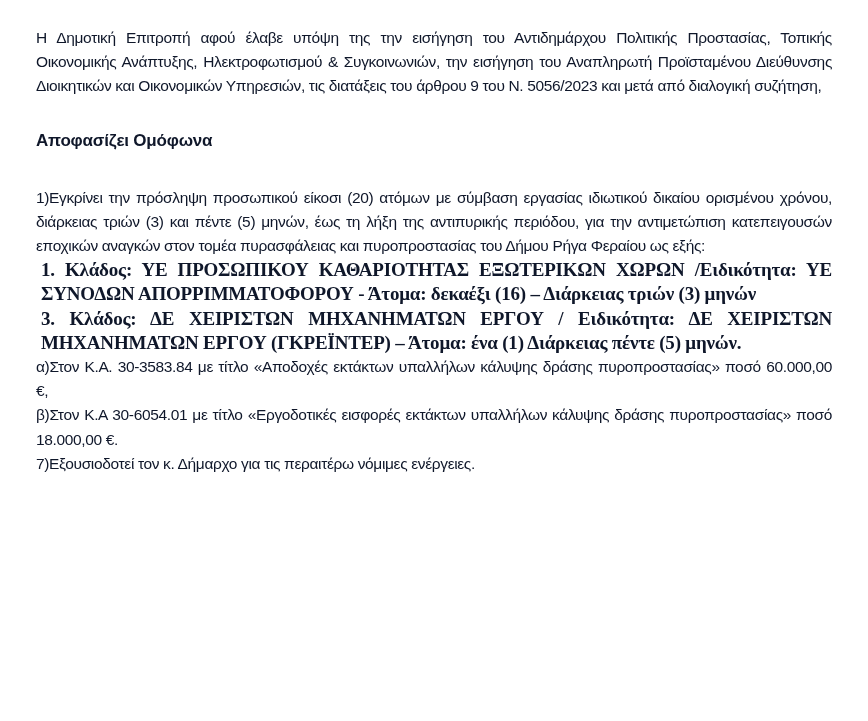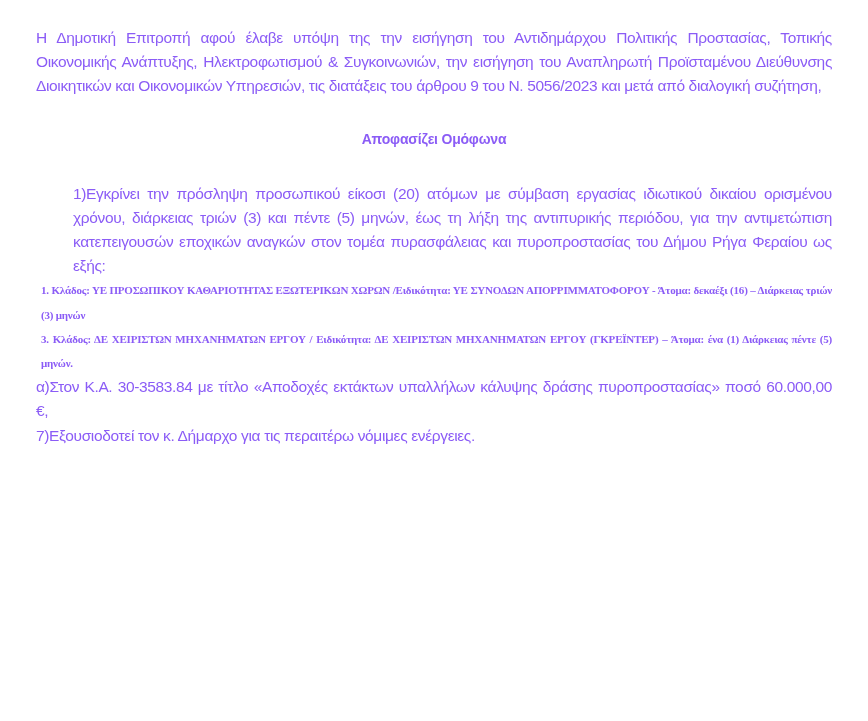--- a/index.html
+++ b/index.html
@@ -5,52 +5,51 @@
   html, body {
     margin: 0;
     padding: 0;
     background: #ffffff;
   }
   .page {
     position: relative;
     width: 868px;
     min-height: 721px;
     background: #ffffff;
-    color: #8b5cf6;
+    color: #0f172a;
     box-sizing: border-box;
     padding: 26px 36px 20px 36px;
     font-family: "Liberation Sans", sans-serif;
   }
   .body-par {
     font-size: 15.5px;
     letter-spacing: -0.35px;
     line-height: 24.2px;
     text-align: justify;
     margin: 0;
   }
   .decision-heading {
-    font-size: 14px;
+    font-size: 17px;
     font-weight: bold;
-    text-align: center;
+    text-align: left;
     letter-spacing: -0.2px;
     margin: 32px 0 0 0;
   }
   .after-heading {
     margin-top: 35px;
-    margin-left: 37px;
   }
   .position-list {
     list-style: none;
     margin: 0;
     padding: 0 0 0 5px;
   }
   .position-item {
     font-family: "Liberation Serif", serif;
     font-weight: bold;
-    font-size: 11px;
+    font-size: 19px;
     letter-spacing: -0.2px;
     line-height: 24.2px;
     text-align: justify;
     margin: 0;
   }
 </style>
 </head>
 <body>
 
 <div class="page">
@@ -62,17 +61,18 @@
   <p class="body-par after-heading">1)Εγκρίνει την πρόσληψη προσωπικού είκοσι (20) ατόμων με σύμβαση εργασίας ιδιωτικού δικαίου ορισμένου χρόνου, διάρκειας τριών (3) και πέντε (5) μηνών, έως τη λήξη της αντιπυρικής περιόδου, για την αντιμετώπιση κατεπειγουσών εποχικών αναγκών στον τομέα πυρασφάλειας και πυροπροστασίας του Δήμου Ρήγα Φεραίου ως εξής:</p>
 
   <ol class="position-list">
     <li class="position-item">1. Κλάδος: ΥΕ ΠΡΟΣΩΠΙΚΟΥ ΚΑΘΑΡΙΟΤΗΤΑΣ ΕΞΩΤΕΡΙΚΩΝ ΧΩΡΩΝ /Ειδικότητα: ΥΕ ΣΥΝΟΔΩΝ ΑΠΟΡΡΙΜΜΑΤΟΦΟΡΟΥ - Άτομα: δεκαέξι (16) – Διάρκειας τριών (3) μηνών</li>
     <li class="position-item">3. Κλάδος: ΔΕ ΧΕΙΡΙΣΤΩΝ ΜΗΧΑΝΗΜΑΤΩΝ ΕΡΓΟΥ / Ειδικότητα: ΔΕ ΧΕΙΡΙΣΤΩΝ ΜΗΧΑΝΗΜΑΤΩΝ ΕΡΓΟΥ (ΓΚΡΕΪΝΤΕΡ) – Άτομα: ένα (1) Διάρκειας πέντε (5) μηνών.</li>
   </ol>
 
 
   <p class="body-par">α)Στον Κ.Α. 30-3583.84 με τίτλο «Αποδοχές εκτάκτων υπαλλήλων κάλυψης δράσης πυροπροστασίας» ποσό 60.000,00 €,</p>
 
+  <p class="body-par">β)Στον Κ.Α 30-6054.01 με τίτλο «Εργοδοτικές εισφορές εκτάκτων υπαλλήλων κάλυψης δράσης πυροπροστασίας» ποσό 18.000,00 €.</p>
 
 
   <p class="body-par">7)Εξουσιοδοτεί τον κ. Δήμαρχο για τις περαιτέρω νόμιμες ενέργειες.</p>
 
 </div>
 
 </body></html>

